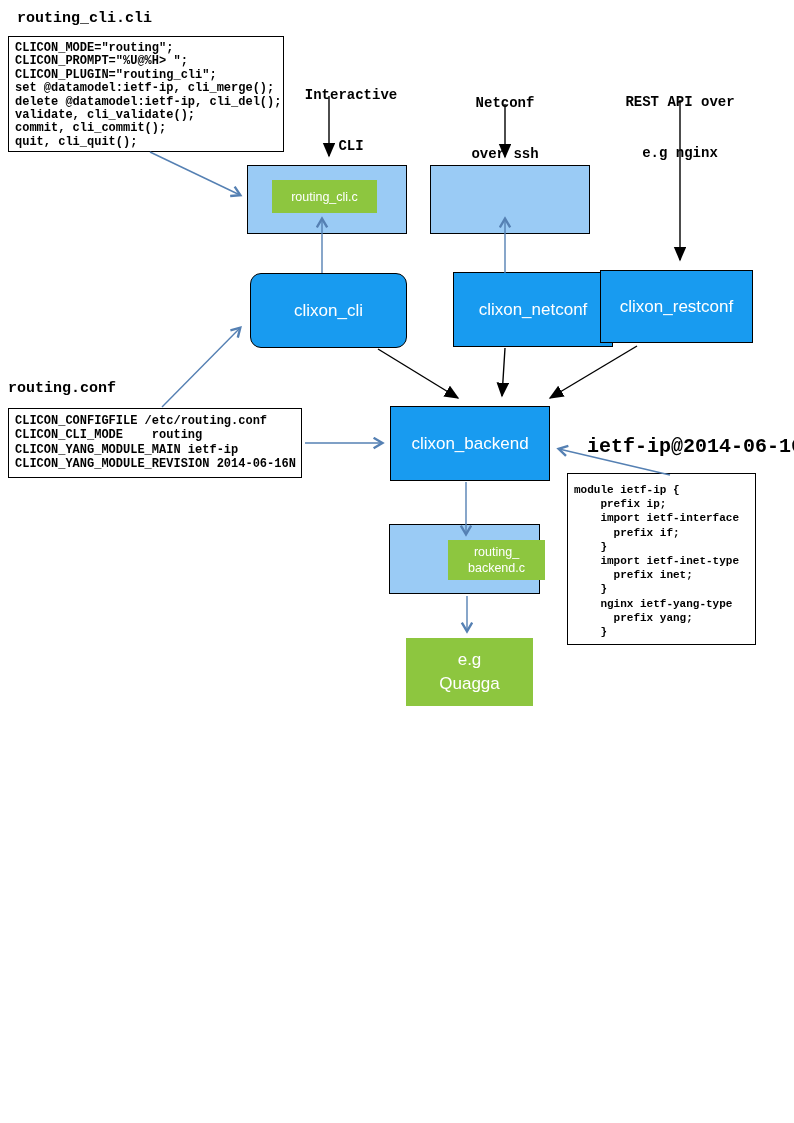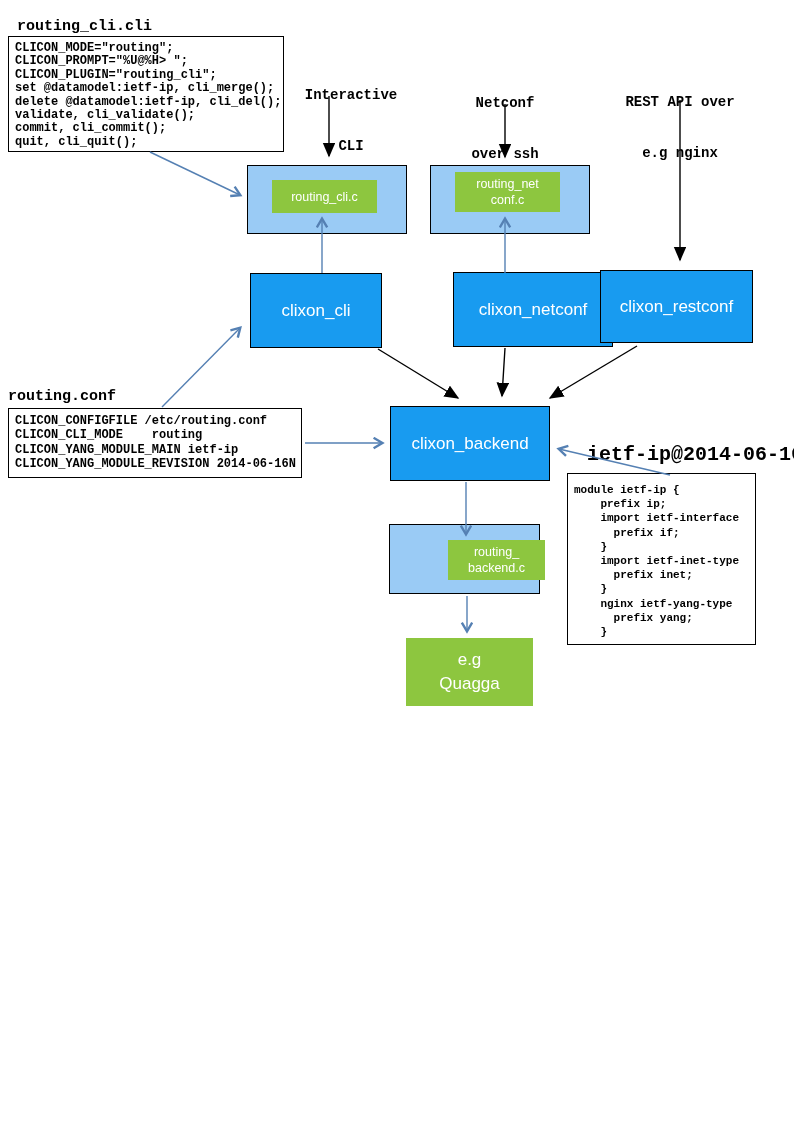--- a/index.html
+++ b/index.html
@@ -2,21 +2,21 @@
 <html><head>
 <meta charset="utf-8">
 <style>
   html,body{margin:0;padding:0;background:#ffffff;}
   #canvas{
     position:relative;width:794px;height:1123px;background:#ffffff;overflow:hidden;
     font-family:"Liberation Sans",sans-serif;
   }
   .title{
     position:absolute;font-family:"Liberation Mono","DejaVu Sans Mono",monospace;
-    font-size:15px;font-weight:bold;color:#000;white-space:pre;margin-top:8px;
+    font-size:15px;font-weight:bold;color:#000;white-space:pre;
   }
   .codebox{
     position:absolute;background:#fff;border:1px solid #000;
     font-family:"Liberation Mono","DejaVu Sans Mono",monospace;font-weight:bold;color:#000;
     padding:5px 6px;box-sizing:border-box;overflow:hidden;
   }
   .codebox div{white-space:pre;}
   .entry-label{
     position:absolute;text-align:center;color:#000;
     font-family:"Liberation Mono","DejaVu Sans Mono",monospace;font-weight:bold;
@@ -95,26 +95,22 @@
     <div>REST API over</div>
     <div>e.g nginx</div>
   </div>
 
   <div class="lightbox" style="left:247px;top:165px;width:160px;height:69px;"></div>
   <div class="greenbox" style="left:272px;top:180px;width:105px;height:33px;">
     <div>routing_cli.c</div>
   </div>
 
   <div class="lightbox" style="left:430px;top:165px;width:160px;height:69px;"></div>
-  <div class="greenbox" style="left:455px;top:172px;width:105px;height:40px;">
-    <div>routing_net</div>
-    <div>conf.c</div>
-  </div>
 
-  <div class="bluebox" style="left:250px;top:273px;width:132px;height:75px;">
+  <div class="bluebox" style="left:250px;top:273px;width:157px;height:75px;border-radius:11px;">
     <span>clixon_cli</span>
   </div>
   <div class="bluebox" style="left:425px;top:272px;width:160px;height:75px;margin-left:28px;">
     <span>clixon_netconf</span>
   </div>
   <div class="bluebox" style="left:600px;top:270px;width:153px;height:73px;">
     <span>clixon_restconf</span>
   </div>
 
   <div class="bluebox" style="left:390px;top:406px;width:160px;height:75px;">

